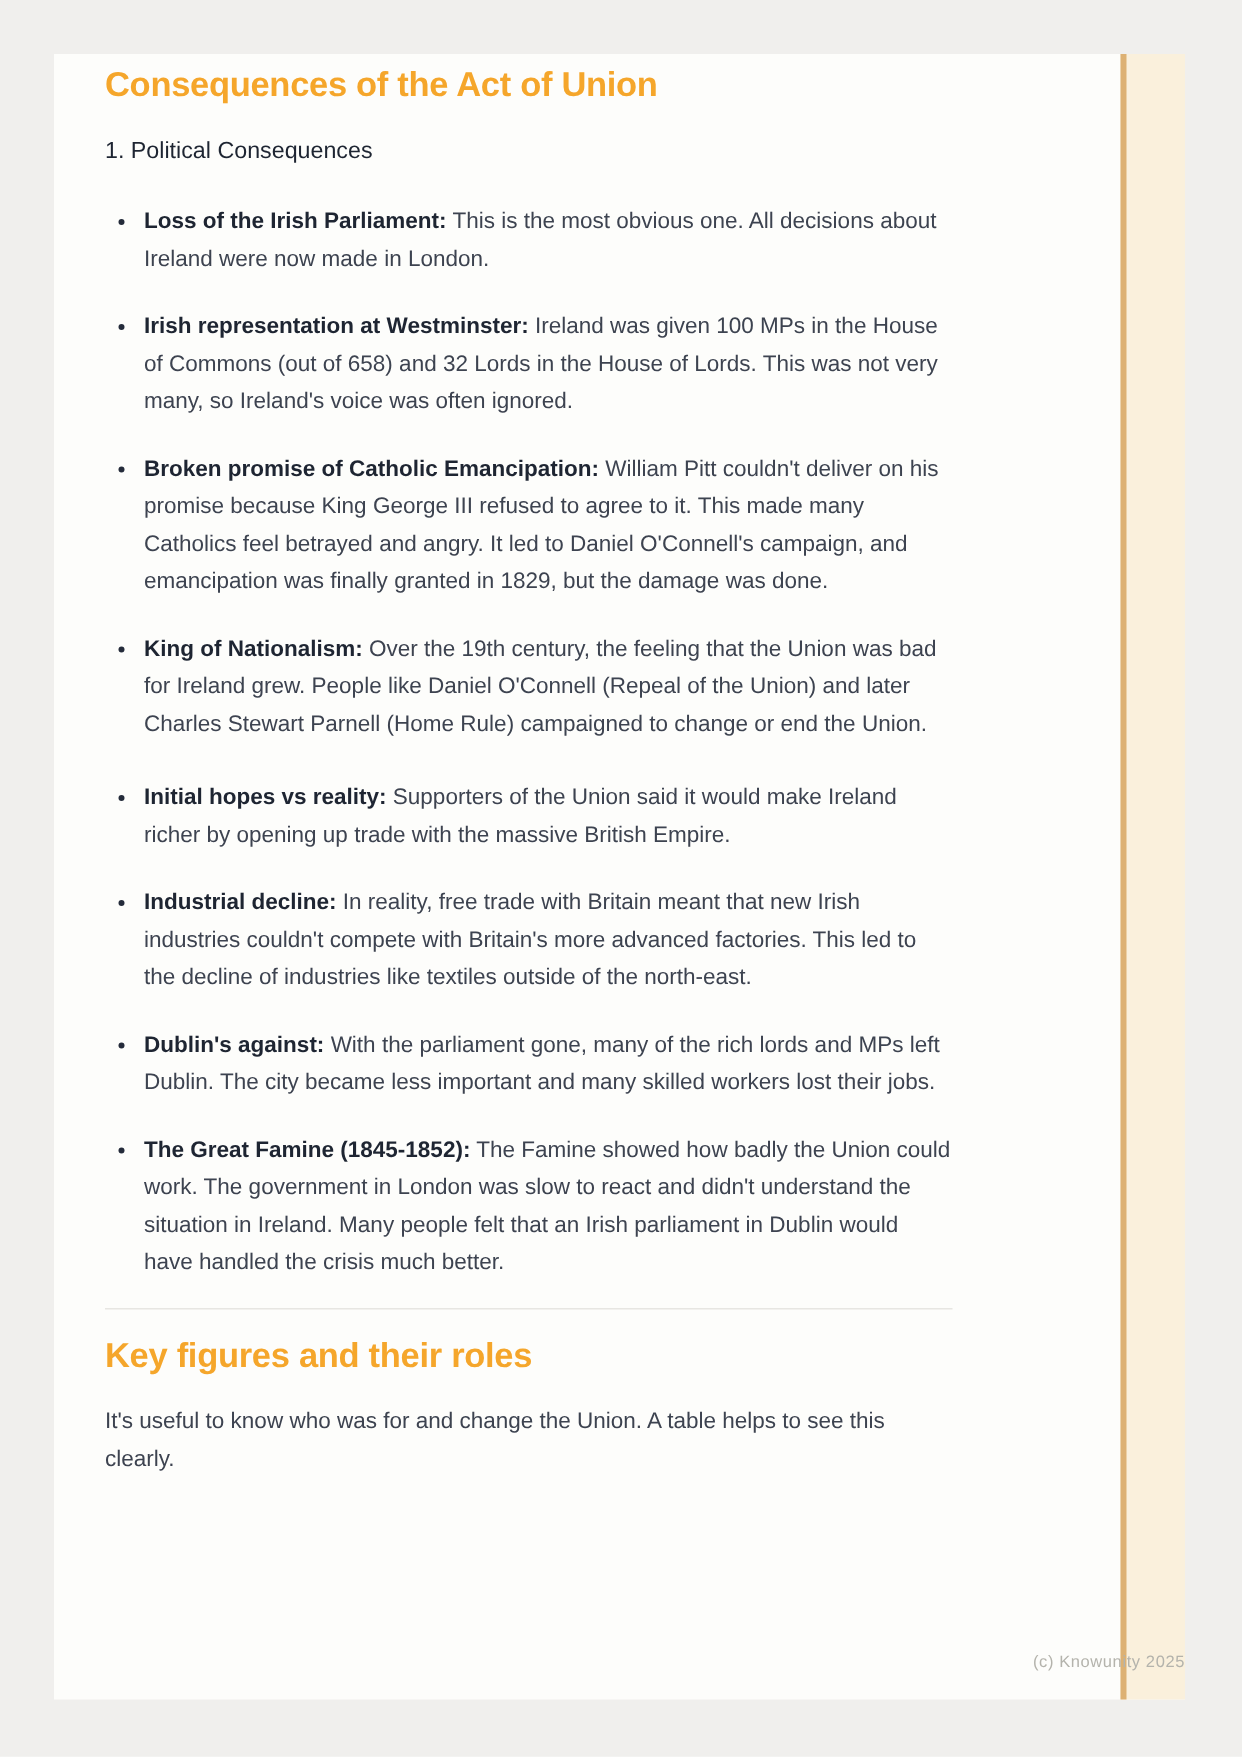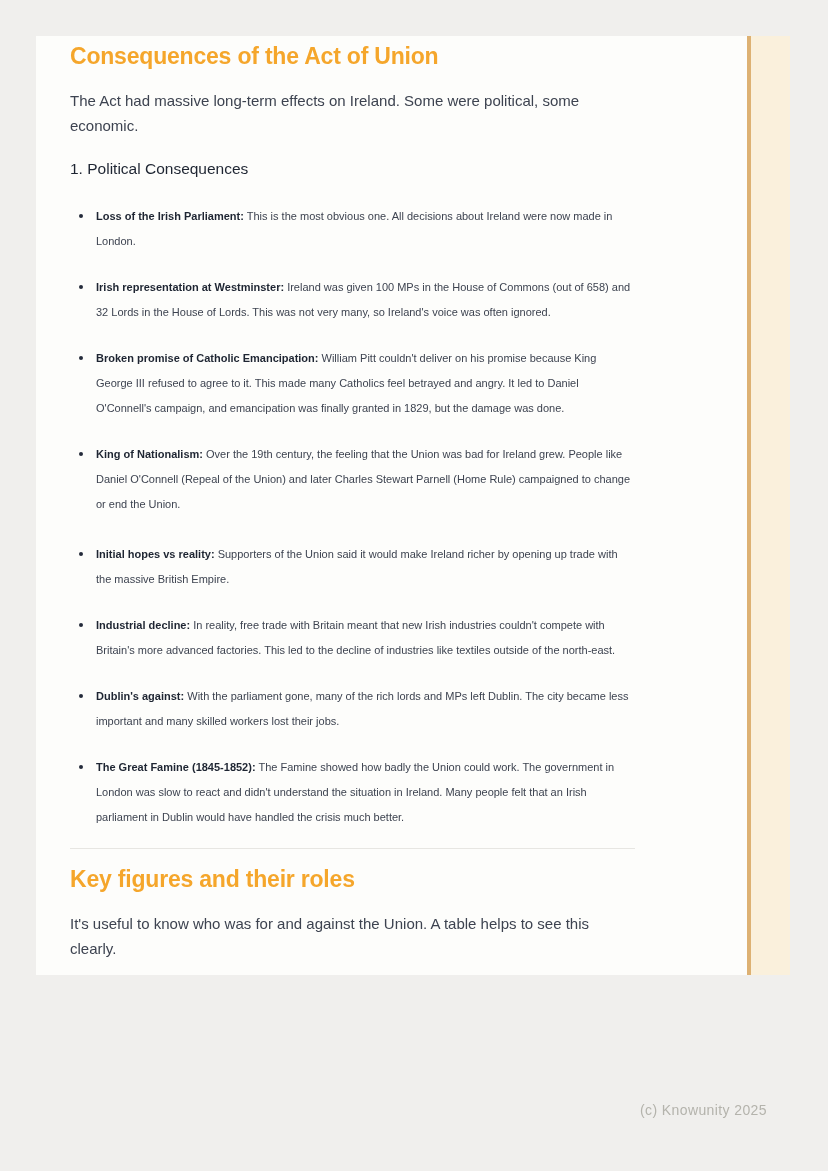--- a/index.html
+++ b/index.html
@@ -9,21 +9,21 @@
     height: 1171px;
     background: #f0efed;
     font-family: "Liberation Sans", sans-serif;
     overflow: hidden;
   }
   .card {
     position: absolute;
     left: 36px;
     top: 36px;
     width: 754px;
-    height: 939px;
+    height: 1097px;
     background: #fdfdfb;
   }
   .side-strip {
     position: absolute;
     top: 0;
     right: 0;
     width: 39px;
     height: 100%;
     background: #faf0dc;
     border-left: 4px solid #ddb173;
@@ -56,21 +56,21 @@
     font-weight: 400;
     color: #1e2532;
     margin: 21px 0 0 0;
   }
   ul.bullet-list {
     margin: 24px 0 0 0;
     padding-left: 24px;
     list-style: disc;
   }
   ul.bullet-list li {
-    font-size: 11px;
+    font-size: 15px;
     line-height: 25px;
     color: #3d4350;
     padding-left: 2px;
   }
   ul.bullet-list li::marker {
     color: #242b3a;
     font-size: 13px;
   }
   ul.bullet-list li + li {
     margin-top: 20px;
@@ -83,41 +83,40 @@
     border: none;
     border-top: 1px solid #e7e6e2;
     margin: 18px 0 0 0;
     width: 565px;
   }
   h1.second {
     margin-top: 16px;
   }
   .watermark {
     position: absolute;
-    right: 23px;
+    right: 0;
     top: 1066px;
-    font-size: 14px;
+    font-size: 11px;
     letter-spacing: 0.4px;
     color: #b4b3ac;
     z-index: 2;
     margin-left: 18px;
   }
 </style>
 </head>
 <body>
 
 <div class="card">
 
   <div class="side-strip"></div>
 
   <div class="content">
 
     <h1>Consequences of the Act of Union</h1>
 
-    <p class="body-text">The Act had massive long-term effects on Ireland. Some were political, some economic.</p>
 
     <h2 class="subhead">1. Political Consequences</h2>
 
     <ul class="bullet-list">
       <li>
         <span class="bullet-lead">Loss of the Irish Parliament:</span>
         <span class="bullet-text">This is the most obvious one. All decisions about Ireland were now made in London.</span>
       </li>
       <li>
         <span class="bullet-lead">Irish representation at Westminster:</span>
@@ -150,19 +149,19 @@
       <li>
         <span class="bullet-lead">The Great Famine (1845-1852):</span>
         <span class="bullet-text">The Famine showed how badly the Union could work. The government in London was slow to react and didn't understand the situation in Ireland. Many people felt that an Irish parliament in Dublin would have handled the crisis much better.</span>
       </li>
     </ul>
 
     <hr class="divider">
 
     <h1 class="second">Key figures and their roles</h1>
 
-    <p class="body-text">It's useful to know who was for and against the Union. A table helps to see this clearly.</p>
+    <p class="body-text">It's useful to know who was for and change the Union. A table helps to see this clearly.</p>
 
   </div>
 
   <div class="watermark">(c) Knowunity 2025</div>
 
 </div>
 
 </body></html>

